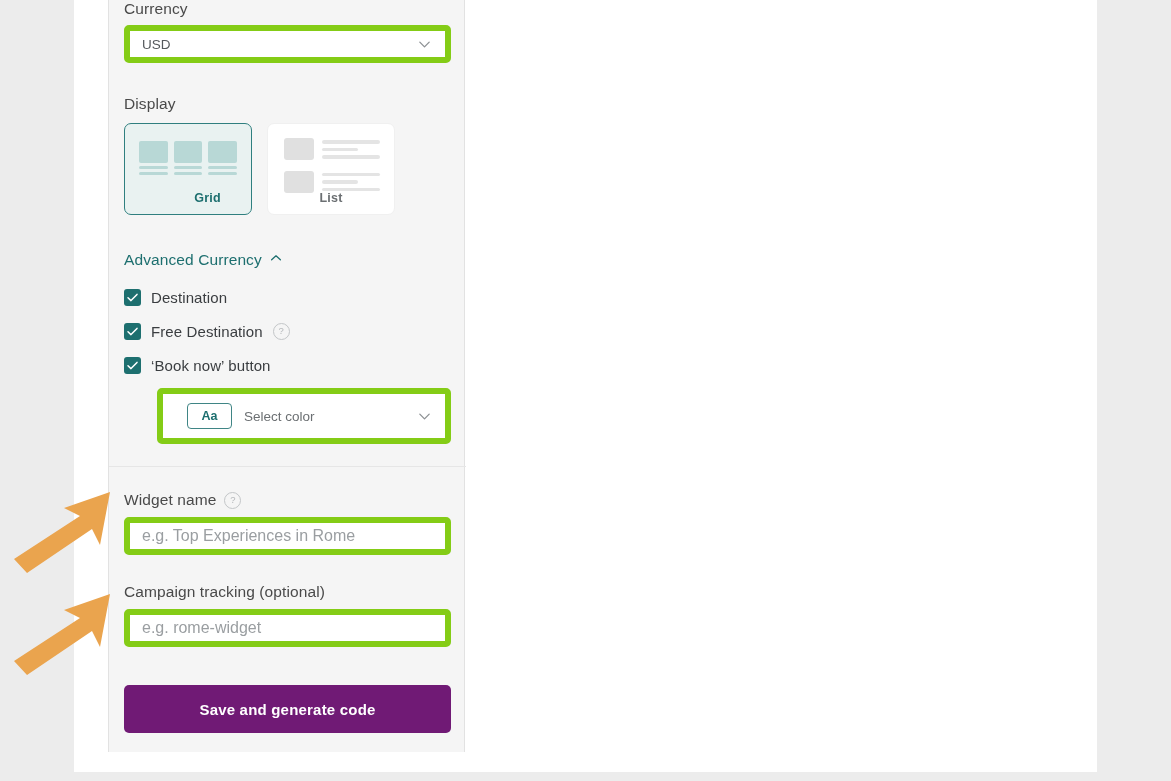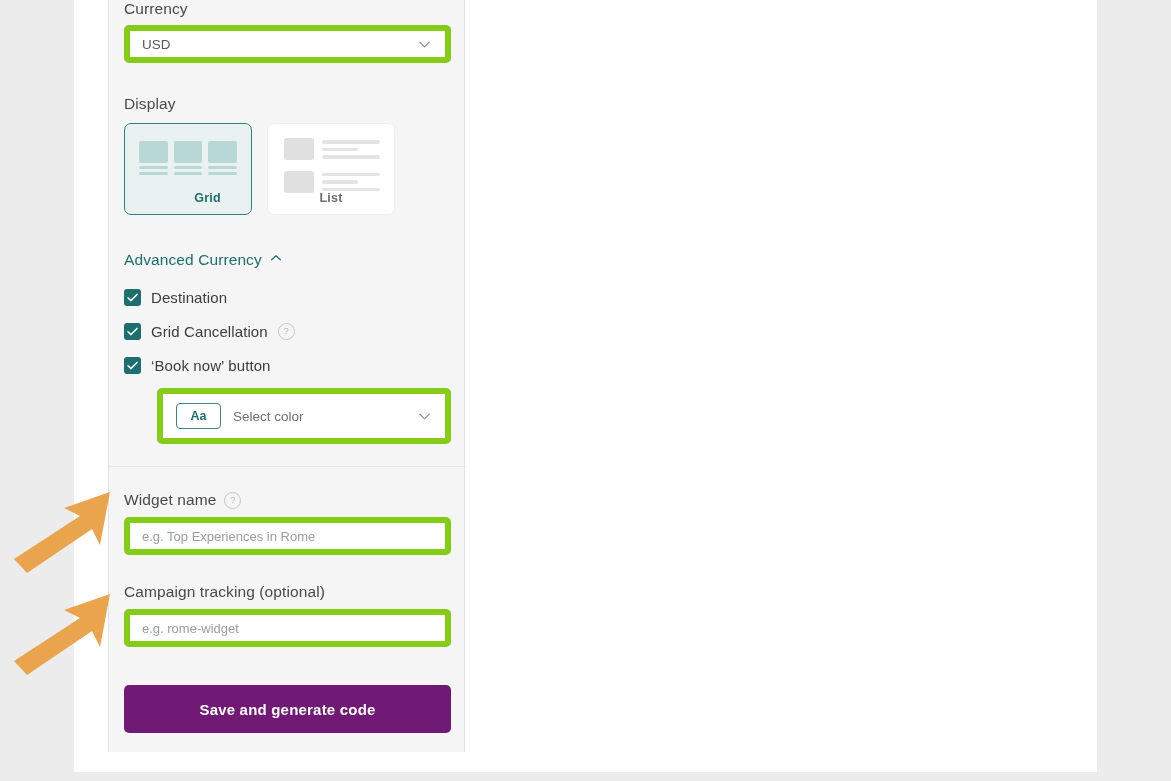--- a/index.html
+++ b/index.html
@@ -63,21 +63,21 @@
     box-sizing: border-box;
     display: flex;
     align-items: center;
     padding: 0 12px;
     font-size: 13.5px;
     color: #55595c;
     position: relative;
   }
   .box .placeholder {
     color: #9a9ea1;
-    font-size: 13px;
+    font-size: 16px;
   }
   .chev-down {
     position: absolute;
     right: 13px;
     top: 50%;
     width: 15px;
     height: 15px;
     margin-top: -7px;
   }
   .chev-down svg { display:block; }
@@ -219,21 +219,21 @@
     flex: none;
     font-family: "Liberation Sans", sans-serif;
   }
 
   
   #color-row {
     margin-left: 33px;
     margin-top: 6px;
     width: 294px;
     height: 56px;
-    padding: 5px;
+    padding: 16px;
     align-items: center;
     text-align: center;
   }
   #color-swatch {
     width: 43px;
     height: 24px;
     margin-left: 8px;
     border: 1.3px solid #3f8585;
     border-radius: 4px;
     background: #ffffff;
@@ -379,21 +379,21 @@
         </span>
         <span class="chk-label">Destination</span>
       </div>
 
       <div class="chk-row">
         <span class="chkbox">
           <svg viewBox="0 0 13 13" width="13" height="13" aria-hidden="true">
             <path d="M2 6.8 L5 9.6 L11 3.4" fill="none" stroke="#ffffff" stroke-width="1.5" stroke-linecap="round" stroke-linejoin="round"></path>
           </svg>
         </span>
-        <span class="chk-label">Grid Cancellation</span>
+        <span class="chk-label">Free Destination</span>
         <span class="help-icon">?</span>
       </div>
 
 
       <div class="chk-row">
         <span class="chkbox">
           <svg viewBox="0 0 13 13" width="13" height="13" aria-hidden="true">
             <path d="M2 6.8 L5 9.6 L11 3.4" fill="none" stroke="#ffffff" stroke-width="1.5" stroke-linecap="round" stroke-linejoin="round"></path>
           </svg>
         </span>

